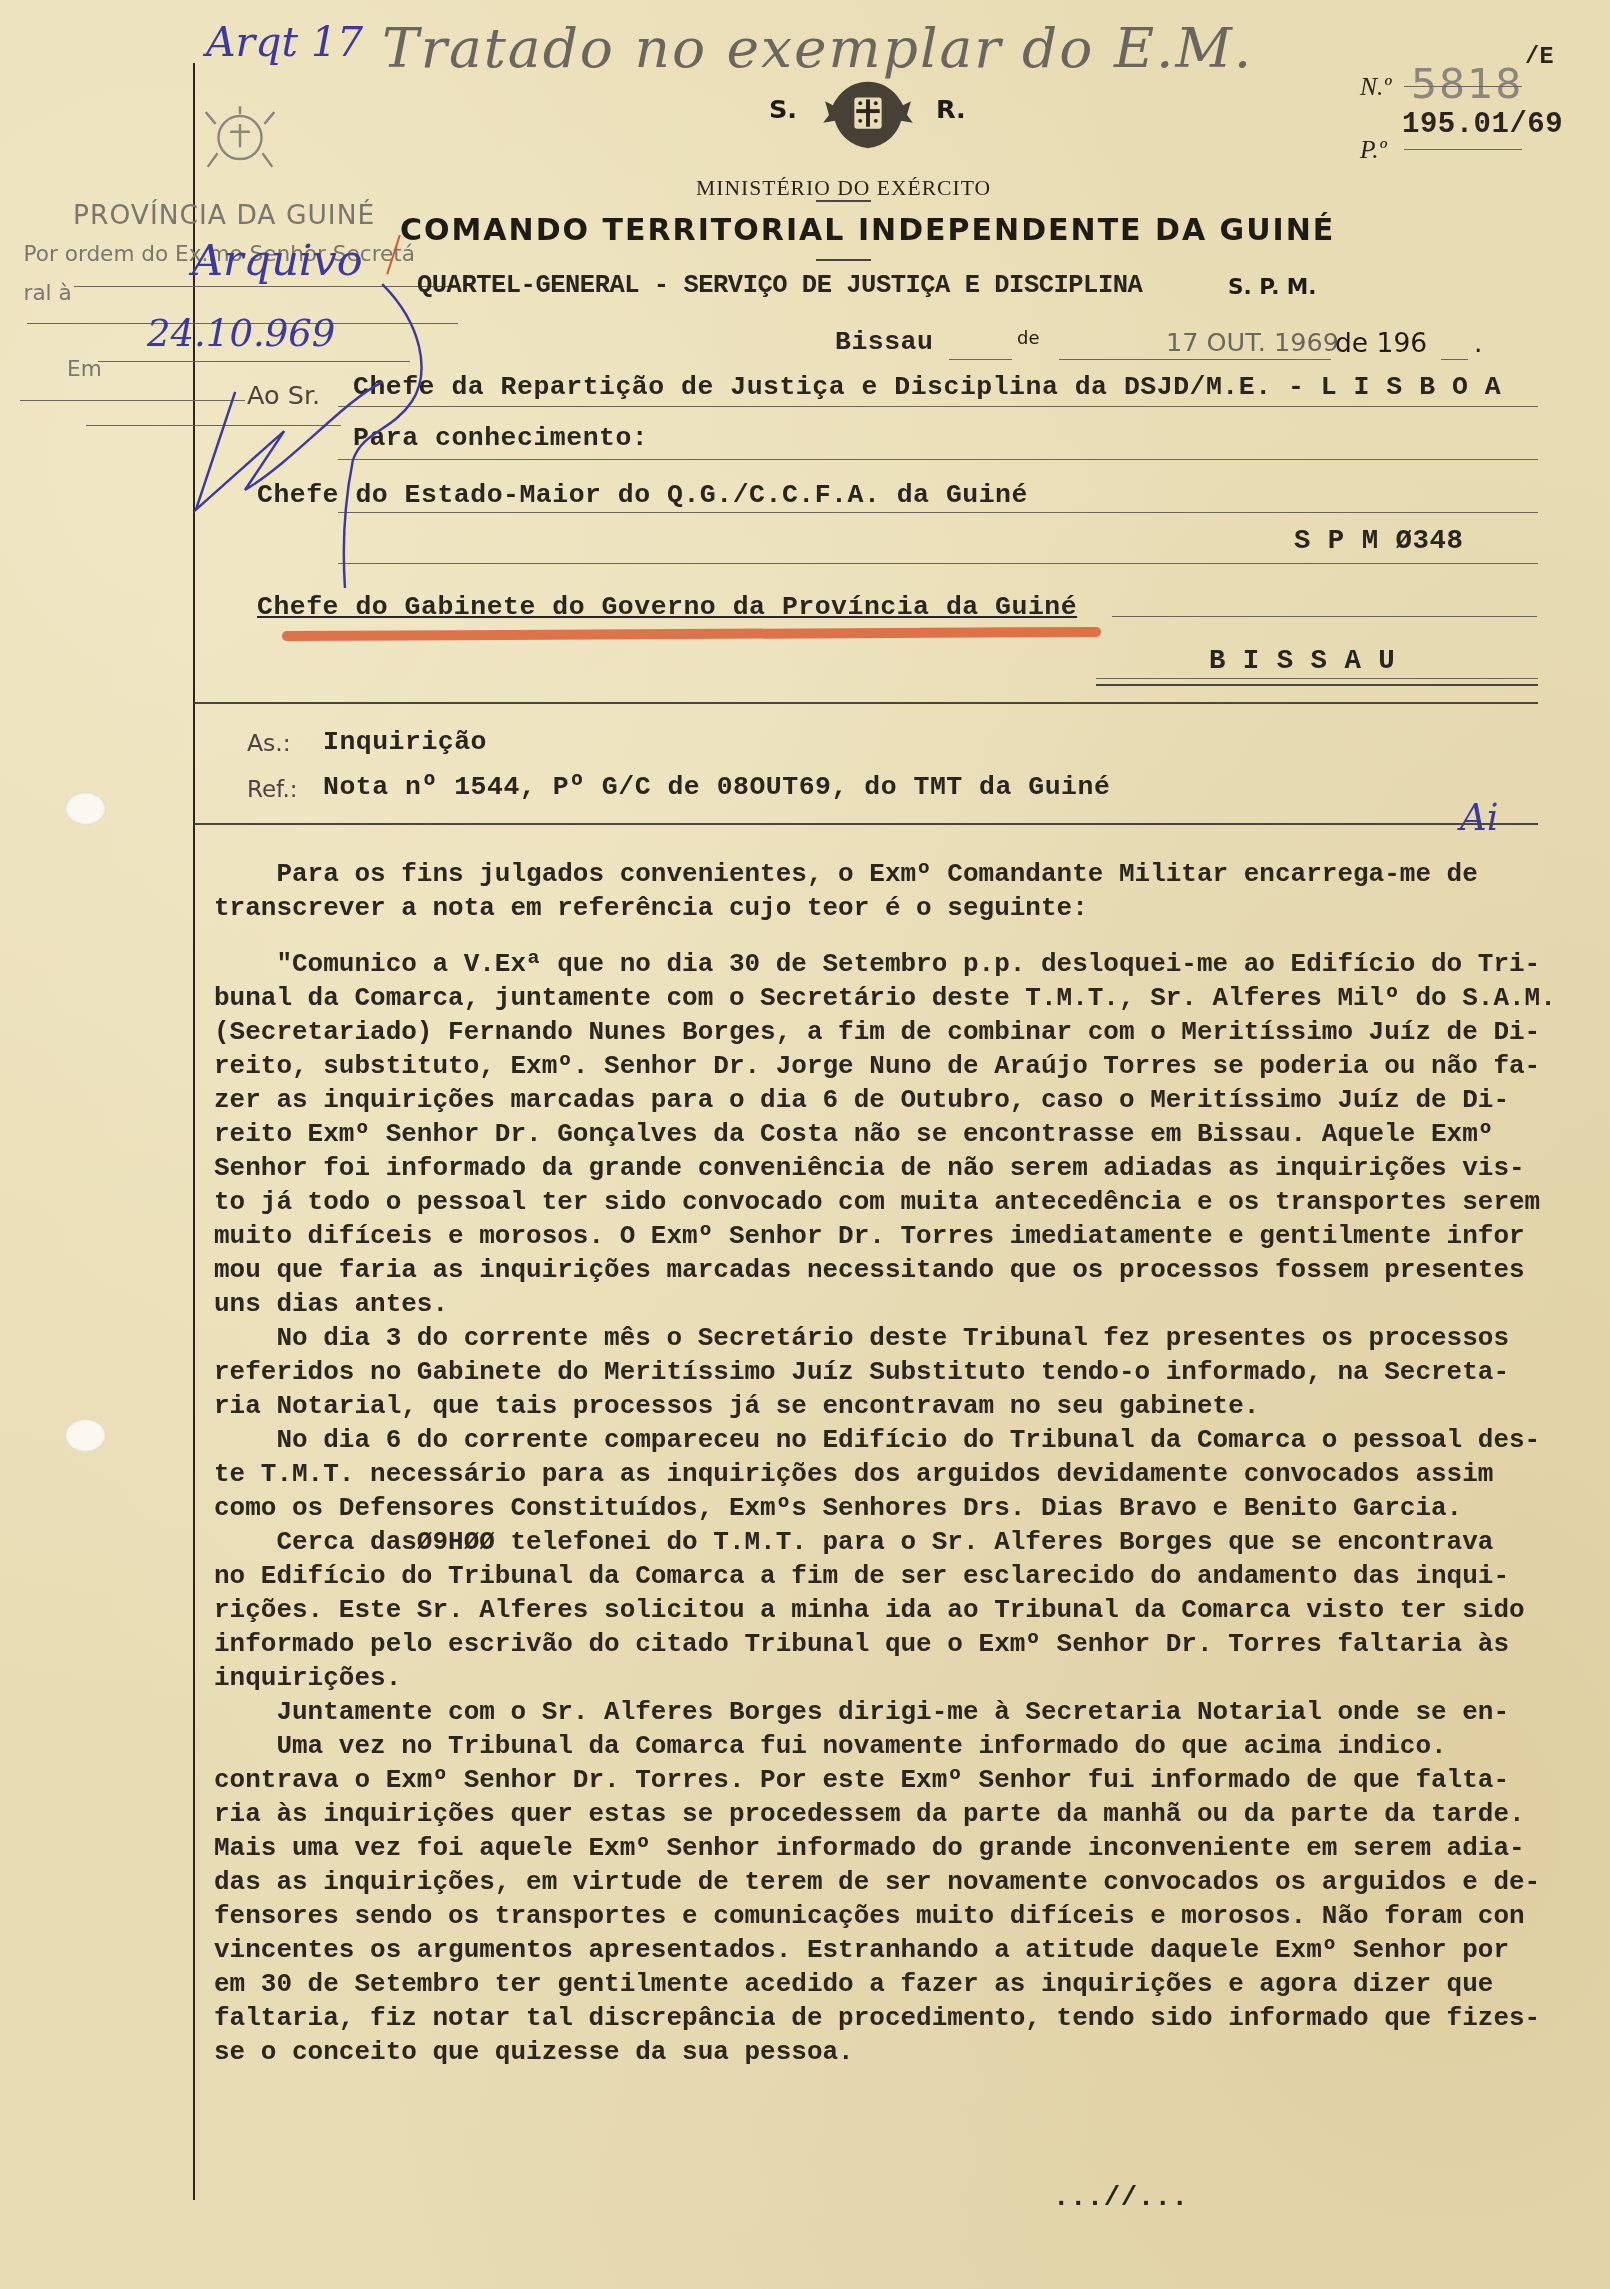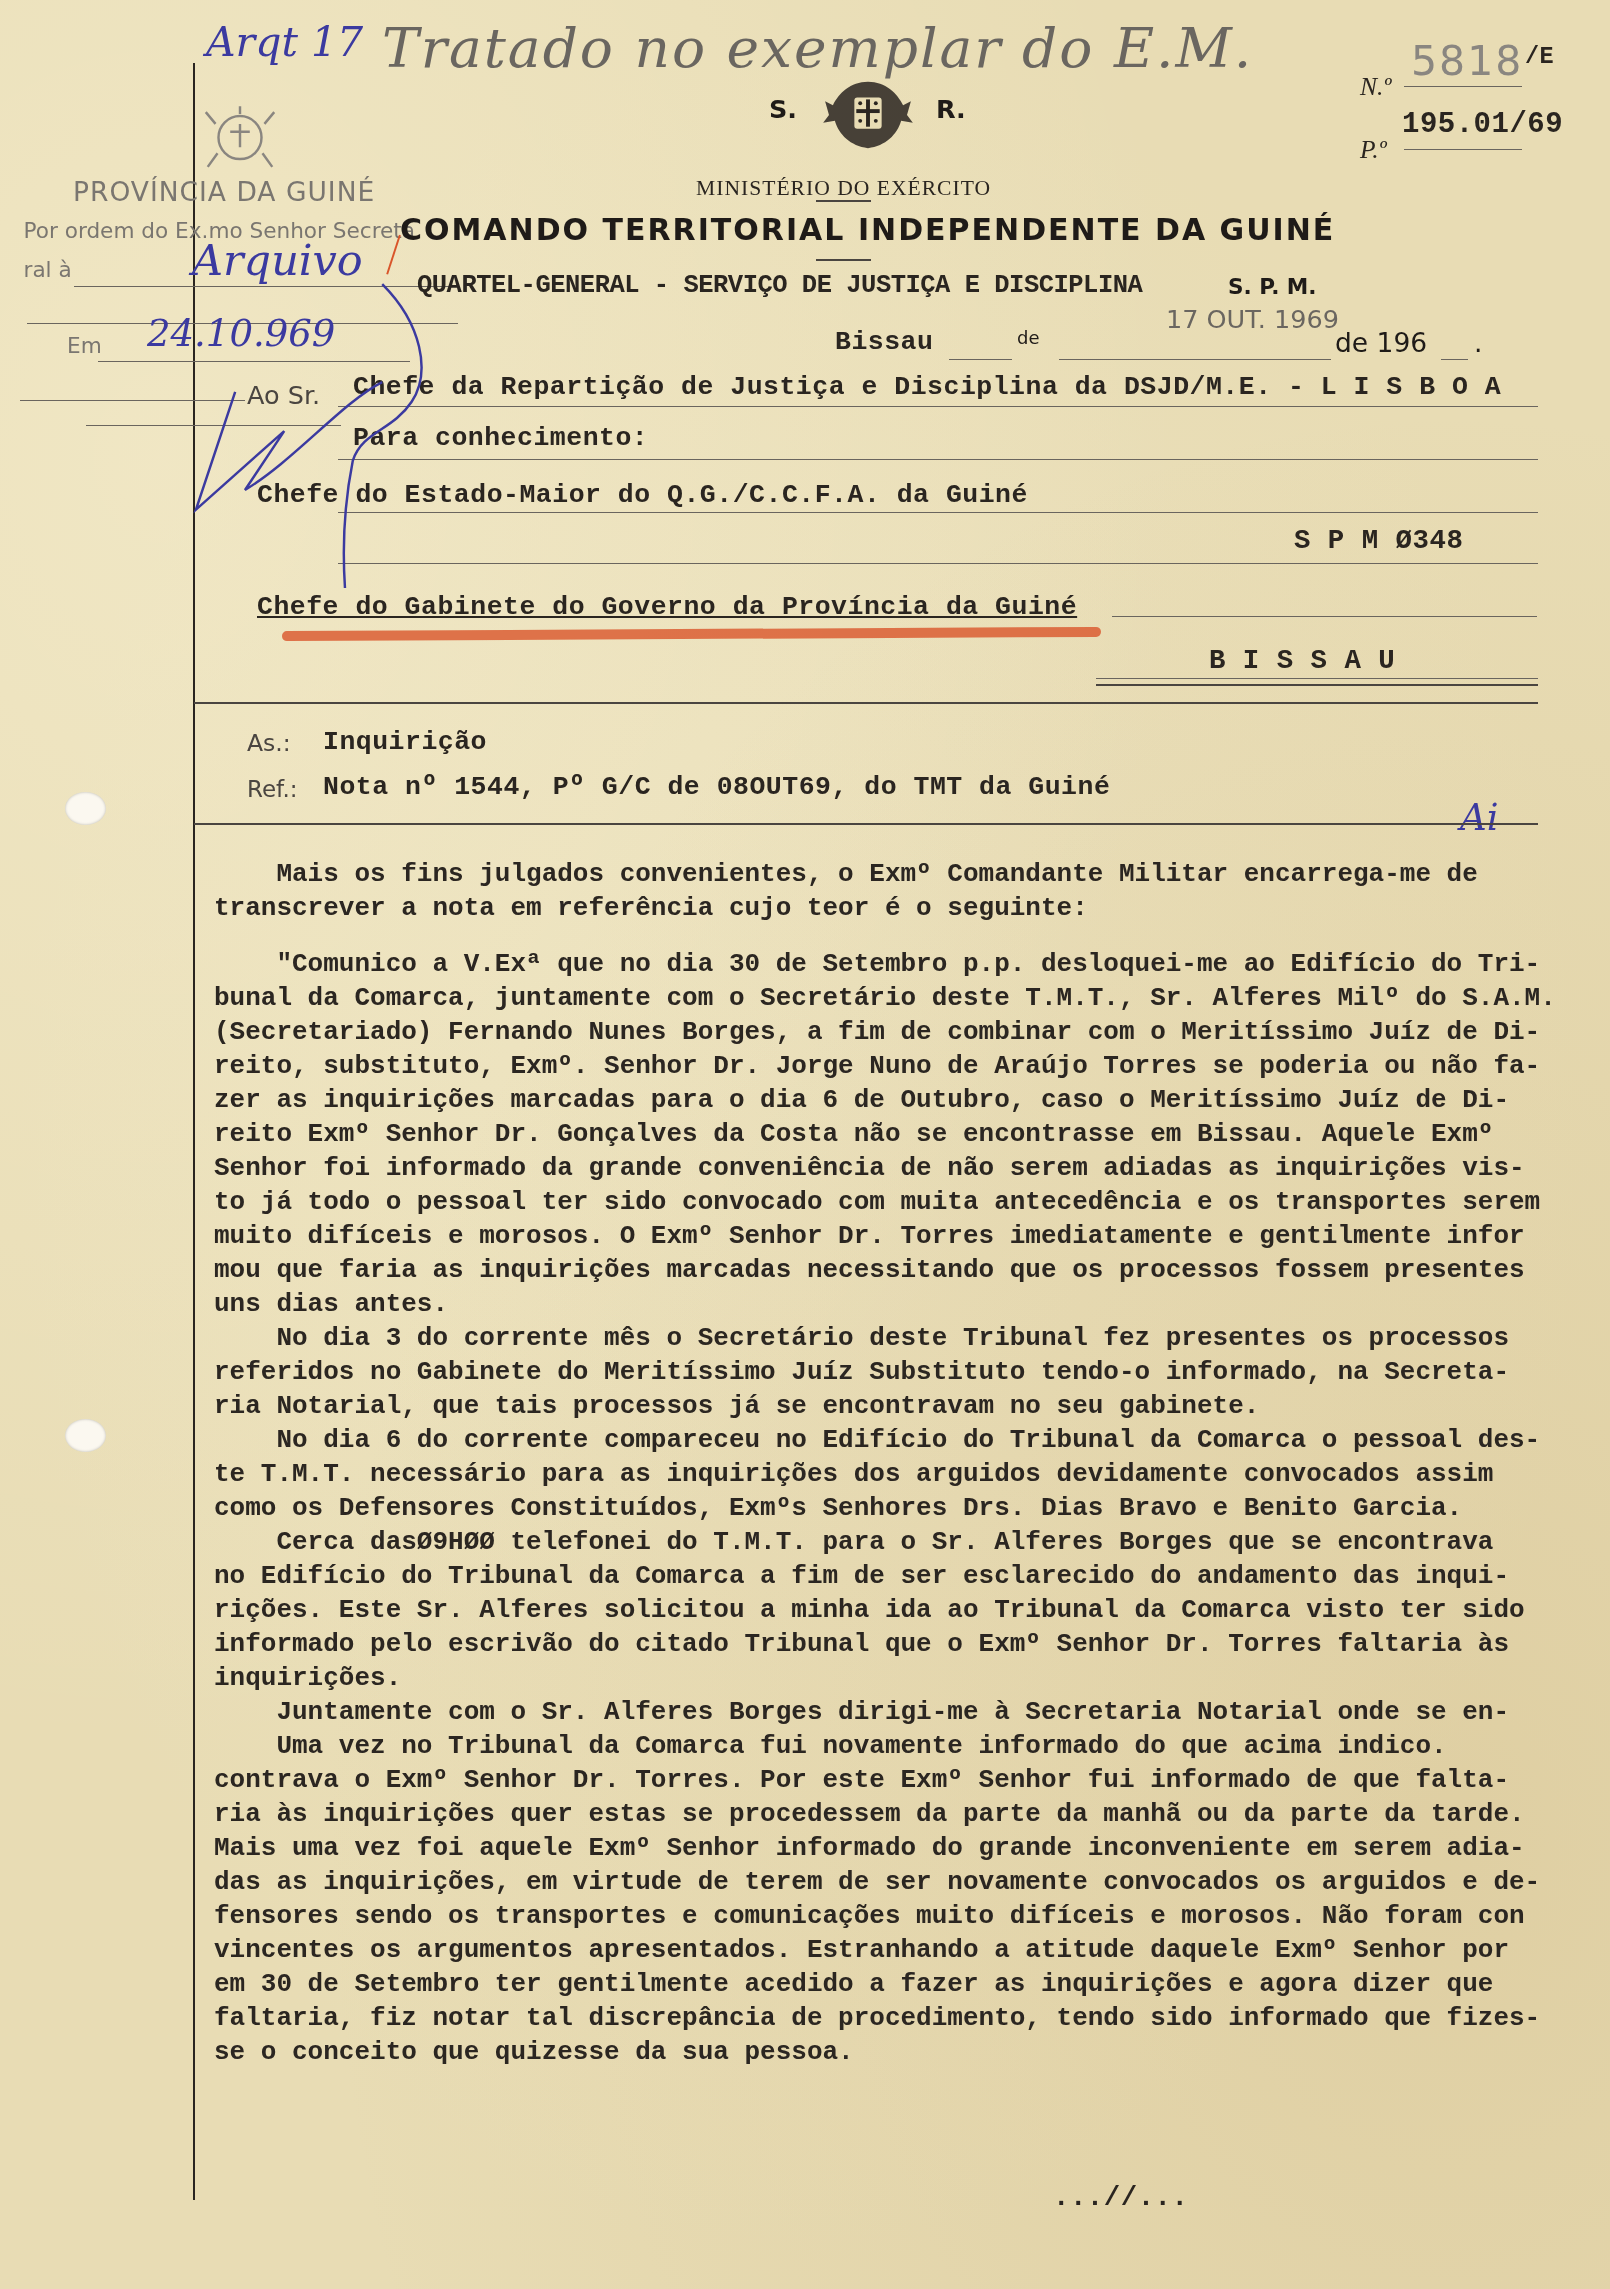--- a/index.html
+++ b/index.html
@@ -12,21 +12,21 @@
       radial-gradient(ellipse at 50% 50%, rgba(240,232,200,0.4), transparent 70%);
     font-family: "Liberation Mono", monospace;
     color: #2a2520;
   }
   .abs { position: absolute; }
   .hand { font-family: "DejaVu Serif", serif; font-style: italic; color: #3b3aa0; }
   .pencil { font-family: "DejaVu Serif", serif; font-style: italic; color: #6a6660; }
   .type { font-family: "Liberation Mono", monospace; font-weight: bold; color: #2a2520; font-size: 26.5px; letter-spacing: 0.5px; }
   .printed-serif { font-family: "Liberation Serif", serif; color: #2a2520; margin-top: 17px; }
   .printed-sans { font-family: "DejaVu Sans", sans-serif; font-weight: bold; color: #1f1b18; }
-  .stamp { font-family: "DejaVu Sans", sans-serif; color: #7a7670; }
+  .stamp { font-family: "DejaVu Sans", sans-serif; color: #7a7670; margin-top: 23px; }
   .rule { position: absolute; height: 0; border-top: 2px solid #4a4540; }
   .rule.thin { border-top-width: 1.5px; border-color: #6a655e; }
   .vline { position: absolute; width: 0; border-left: 2px solid #2a2520; }
   .hole { position: absolute; width: 41px; height: 33px; border-radius: 50%; background: #fbf8f0; box-shadow: inset 0 0 2.9px rgba(0,0,0,0.25); }
   .body-text { position: absolute; left: 214px; width: 1372px; }
   .line { white-space: pre; font-family: "Liberation Mono", monospace; font-weight: bold; font-size: 26px; line-height: 34px; color: #2b2621; }
   .emblem { position: absolute; }
 </style>
 </head>
 <body>
@@ -127,21 +127,21 @@
 </svg>
 <div class="abs hand" style="left:1460px; top:796px; font-size:37px;">Ai</div>
 
 <div class="abs printed-sans" style="left:247px; top:729px; font-size:23.5px; font-weight:normal; color:#4a4540;text-align:right;">As.:</div>
 <div class="abs type" style="left:323px; top:727px; font-size:26.5px;">Inquirição</div>
 <div class="abs printed-sans" style="left:247px; top:776px; font-size:23px; font-weight:normal; color:#4a4540;">Ref.:</div>
 <div class="abs type" style="left:323px; top:772px; font-size:26.5px;">Nota nº 1544, Pº G/C de 08OUT69, do TMT da Guiné</div>
 <div class="rule" style="left:194px; top:823px; width:1344px;"></div>
 
 <div class="body-text" style="top:857px;">
-  <div class="line">    Mais os fins julgados convenientes, o Exmº Comandante Militar encarrega-me de</div>
+  <div class="line">    Para os fins julgados convenientes, o Exmº Comandante Militar encarrega-me de</div>
   <div class="line">transcrever a nota em referência cujo teor é o seguinte:</div>
   <div class="line" style="height:21.6px;"></div>
   <div class="line">    "Comunico a V.Exª que no dia 30 de Setembro p.p. desloquei-me ao Edifício do Tri-</div>
   <div class="line">bunal da Comarca, juntamente com o Secretário deste T.M.T., Sr. Alferes Milº do S.A.M.</div>
   <div class="line">(Secretariado) Fernando Nunes Borges, a fim de combinar com o Meritíssimo Juíz de Di-</div>
   <div class="line">reito, substituto, Exmº. Senhor Dr. Jorge Nuno de Araújo Torres se poderia ou não fa-</div>
   <div class="line">zer as inquirições marcadas para o dia 6 de Outubro, caso o Meritíssimo Juíz de Di-</div>
   <div class="line">reito Exmº Senhor Dr. Gonçalves da Costa não se encontrasse em Bissau. Aquele Exmº</div>
   <div class="line">Senhor foi informado da grande conveniência de não serem adiadas as inquirições vis-</div>
   <div class="line">to já todo o pessoal ter sido convocado com muita antecedência e os transportes serem</div>

